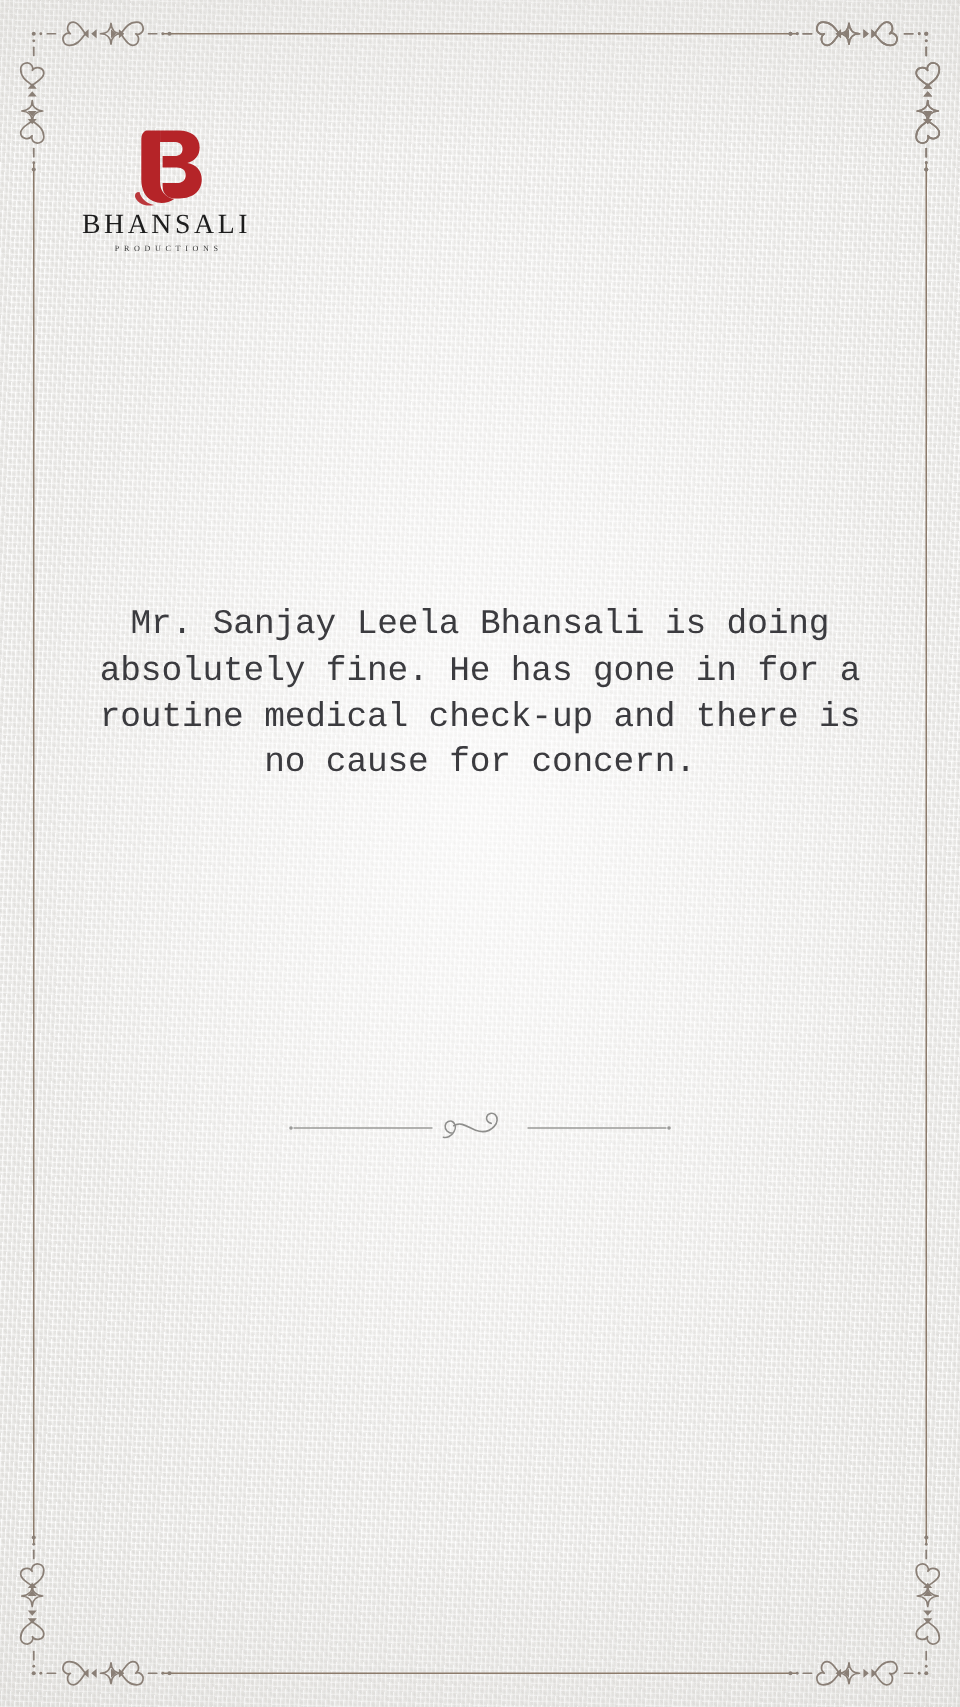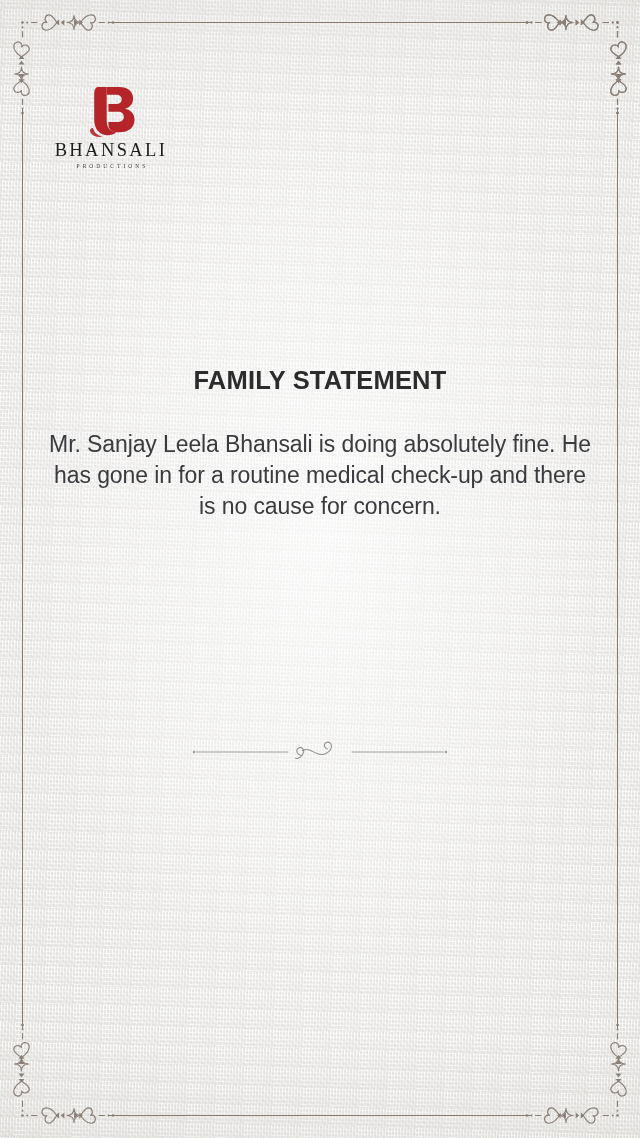--- a/index.html
+++ b/index.html
@@ -112,21 +112,21 @@
   #headline {
     font-family: "Liberation Sans", sans-serif;
     font-weight: bold;
     font-size: 25.5px;
     letter-spacing: 0.2px;
     color: #2c2c2c;
     line-height: 1.1;
     margin: 0;
   }
   .statement-para {
-    font-family: Liberation Sans, sans-serif;
+    font-family: Liberation Mono, monospace;
     font-size: 23px;
     font-weight: 400;
     color: #3b3b3f;
     line-height: 1.34;
     margin: 0;
     letter-spacing: -0.1px;
   }
   #para-1 { margin-top: 35px; }
   #para-2 { margin-top: 32px; }
 
@@ -311,21 +311,20 @@
 
         <path d="M14.0,44.0 c1.0,4.4 4.6,7.6 9.8,8.6 c-5.4,1.4 -10.4,-0.6 -12.4,-4.4
                  c-0.8,-1.6 -0.4,-3.2 1.0,-4.0 Z" opacity="0.9"></path>
       </g>
     </svg>
     <div id="logo-wordmark">BHANSALI</div>
     <div id="logo-subtext">PRODUCTIONS</div>
   </div>
 
   <div id="content">
-    <h1 id="headline">FAMILY STATEMENT</h1>
     <p class="statement-para" id="para-1">Mr. Sanjay Leela Bhansali is doing absolutely fine. He has gone in for a routine medical check-up and there is no cause for concern.</p>
   </div>
 
   <svg id="divider" viewBox="0 0 260 44">
     <g stroke="#9a9a98" fill="none" stroke-width="0.9" stroke-linecap="round">
       <path d="M6,22 H98"></path>
       <path d="M162,22 H254"></path>
       <circle cx="4" cy="22" r="1.2" fill="#9a9a98" stroke="none"></circle>
       <circle cx="256" cy="22" r="1.2" fill="#9a9a98" stroke="none"></circle>
     </g>

